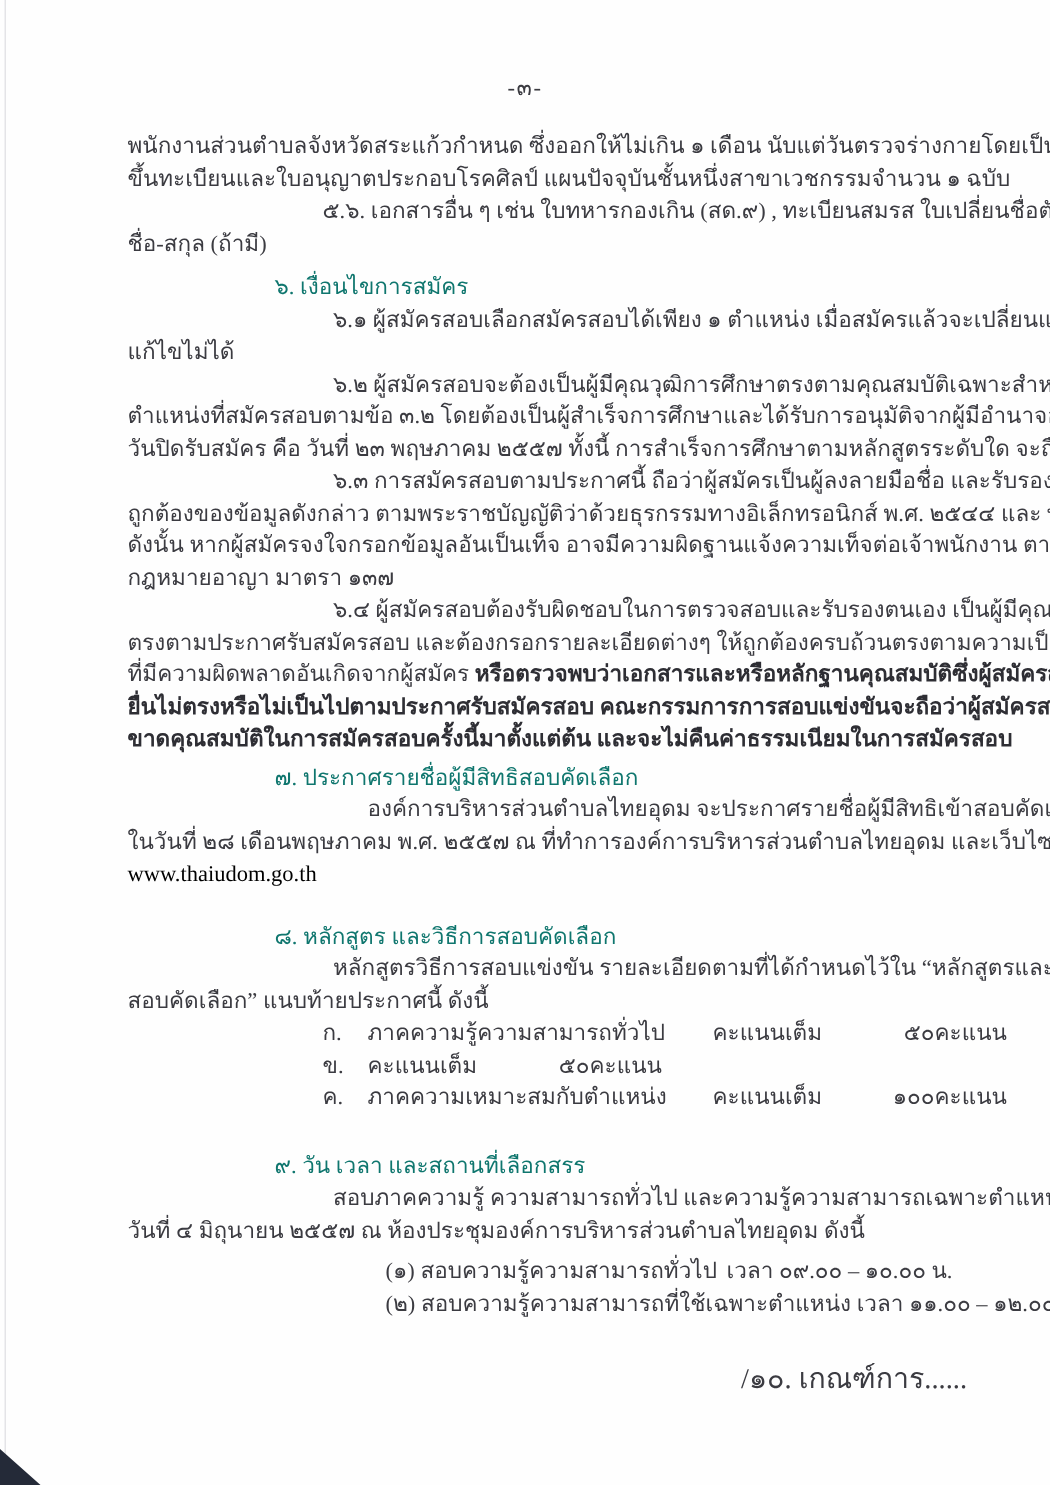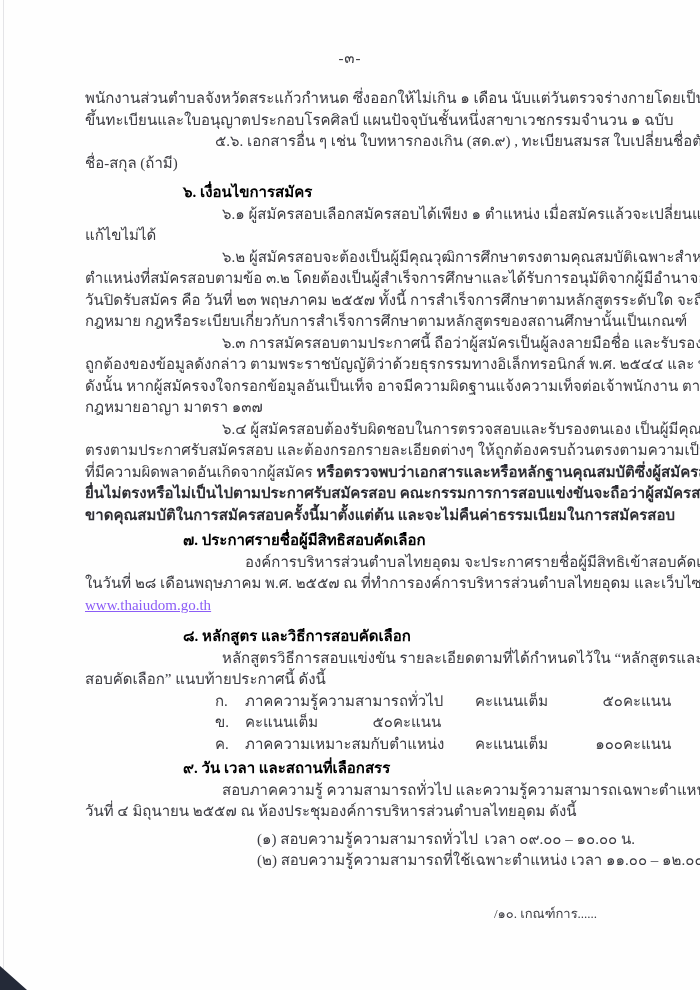--- a/index.html
+++ b/index.html
@@ -25,42 +25,42 @@
     position:absolute; left:85px; top:88px; width:562px;
     font-size:15px; line-height:21.5px;
   }
   .ln { white-space:nowrap; }
   .flexline { display:flex;align-items:center; }
   .note { margin-left:auto; margin-right:22px; }
   .ind-sub { padding-left:130px; }   
   .ind-par { padding-left:137px; }   
   .ind-p7  { padding-left:160px; }   
   .heading {
-    margin-left:98px; font-weight:bold; color:#000000;
+    margin-left:98px; font-weight:normal; color:#0f766e;
   }
   .mt8  { margin-top:8px; }
-  .mt12 { margin-top:3px; }
-  .mt14 { margin-top:10px; }
+  .mt12 { margin-top:24px; }
+  .mt14 { margin-top:20px; }
   .mt16 { margin-top:4px; }
   .mt6  { margin-top:6px; }
   .bold { font-weight:bold; color:#2e2e34; }
   .weblink {
-    color:#8b5cf6; text-decoration:underline; cursor:pointer;
+    color:#000000; cursor:pointer;
   }
   .score-row { display:flex; margin-left:130px; }
   .score-row .letter  { flex:0 0 30px; }
   .score-row .subject { flex:0 0 230px; }
   .score-row .slabel  { flex:0 0 82px; }
   .score-row .sval    { flex:0 0 66px; text-align:right; }
   .score-row .sunit   { flex:0 0 auto; }
   .sub-row { display:flex; margin-left:172px; width:378px;align-items:flex-end; }
   .sub-row .time { margin-left:auto; }
   .sub-plain { margin-left:172px; }
   .footer-next {
-    position:absolute; left:494px; top:903px; font-size:13px;
+    position:absolute; left:494px; top:903px; font-size:19px;
   }
   .corner-fold {
     position:absolute; left:0; bottom:0; width:0; height:0;
     border-bottom:24px solid #242a38;
     border-right:27px solid transparent;
   }
 </style>
 </head>
 <body>
 
@@ -79,21 +79,20 @@
     <div class="ln ind-sub">๕.๖. เอกสารอื่น ๆ เช่น ใบทหารกองเกิน (สด.๙) , ทะเบียนสมรส ใบเปลี่ยนชื่อตัว ,</div>
     <div class="ln">ชื่อ-สกุล (ถ้ามี)</div>
 
     <div class="ln heading mt8">๖. เงื่อนไขการสมัคร</div>
     <div class="ln ind-par">๖.๑ ผู้สมัครสอบเลือกสมัครสอบได้เพียง ๑ ตำแหน่ง เมื่อสมัครแล้วจะเปลี่ยนแปลง</div>
     <div class="ln">แก้ไขไม่ได้</div>
 
     <div class="ln ind-par">๖.๒ ผู้สมัครสอบจะต้องเป็นผู้มีคุณวุฒิการศึกษาตรงตามคุณสมบัติเฉพาะสำหรับ</div>
     <div class="ln">ตำแหน่งที่สมัครสอบตามข้อ ๓.๒ โดยต้องเป็นผู้สำเร็จการศึกษาและได้รับการอนุมัติจากผู้มีอำนาจอนุมัติภายใน</div>
     <div class="ln">วันปิดรับสมัคร คือ วันที่ ๒๓ พฤษภาคม ๒๕๕๗ ทั้งนี้ การสำเร็จการศึกษาตามหลักสูตรระดับใด จะถือตาม</div>
-    <div class="ln">กฎหมาย กฎหรือระเบียบเกี่ยวกับการสำเร็จการศึกษาตามหลักสูตรของสถานศึกษานั้นเป็นเกณฑ์</div>
 
     <div class="ln ind-par">๖.๓ การสมัครสอบตามประกาศนี้ ถือว่าผู้สมัครเป็นผู้ลงลายมือชื่อ และรับรองความ</div>
     <div class="ln">ถูกต้องของข้อมูลดังกล่าว ตามพระราชบัญญัติว่าด้วยธุรกรรมทางอิเล็กทรอนิกส์ พ.ศ. ๒๕๔๔ และ พ.ศ. ๒๕๕๑</div>
     <div class="ln">ดังนั้น หากผู้สมัครจงใจกรอกข้อมูลอันเป็นเท็จ อาจมีความผิดฐานแจ้งความเท็จต่อเจ้าพนักงาน ตามประมวล</div>
     <div class="ln">กฎหมายอาญา มาตรา ๑๓๗</div>
 
     <div class="ln ind-par">๖.๔ ผู้สมัครสอบต้องรับผิดชอบในการตรวจสอบและรับรองตนเอง เป็นผู้มีคุณสมบัติ</div>
     <div class="ln">ตรงตามประกาศรับสมัครสอบ และต้องกรอกรายละเอียดต่างๆ ให้ถูกต้องครบถ้วนตรงตามความเป็นจริง ในกรณี</div>
     <div class="ln"><span>ที่มีความผิดพลาดอันเกิดจากผู้สมัคร </span><span class="bold">หรือตรวจพบว่าเอกสารและหรือหลักฐานคุณสมบัติซึ่งผู้สมัครสอบนำมา</span></div>
     <div class="ln bold">ยื่นไม่ตรงหรือไม่เป็นไปตามประกาศรับสมัครสอบ คณะกรรมการการสอบแข่งขันจะถือว่าผู้สมัครสอบเป็นผู้</div>

